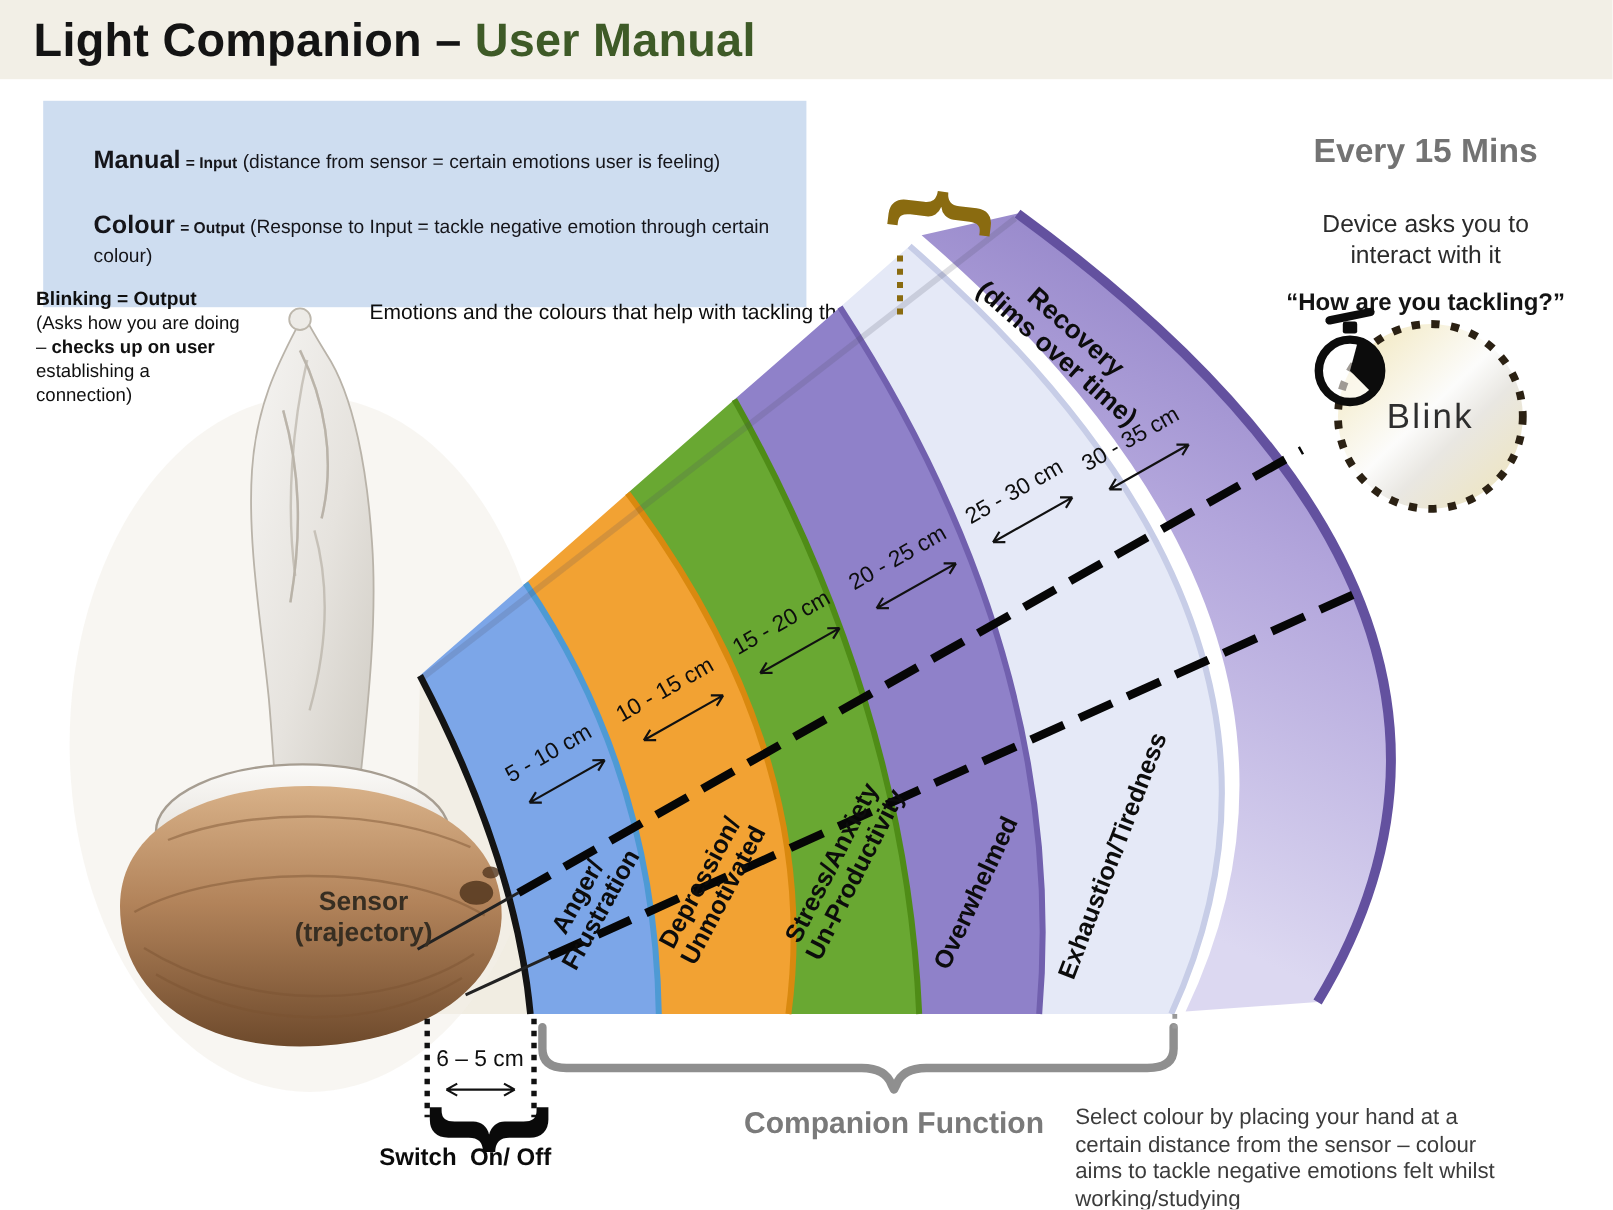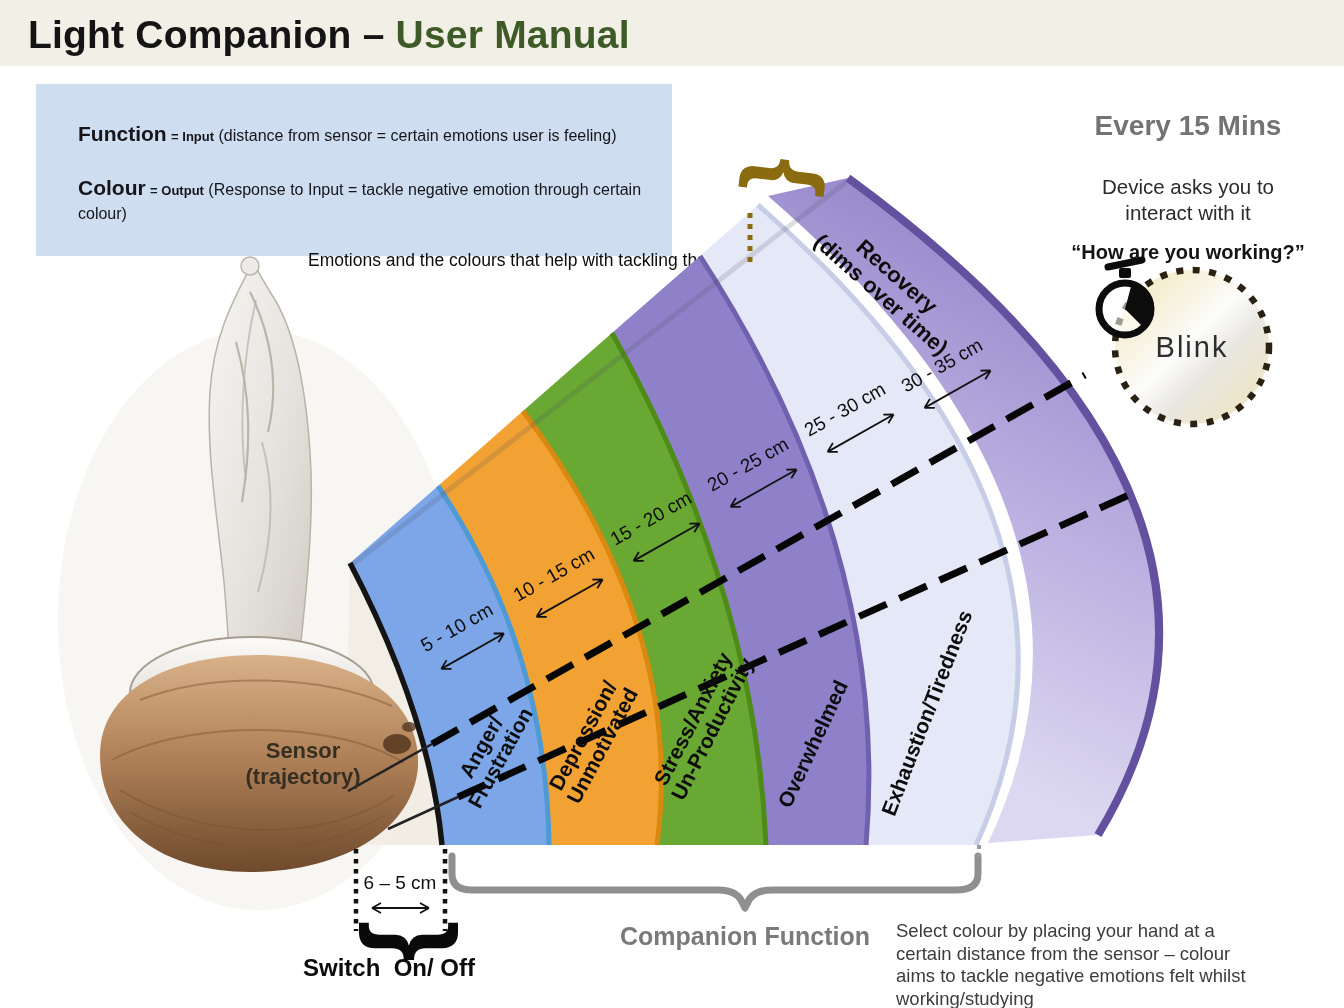--- a/index.html
+++ b/index.html
@@ -23,45 +23,49 @@
   #fan-caption{left:308px;top:250px;width:430px;font-size:17.5px;color:#0d0d0d;}
   #recovery-heading{left:708px;top:117px;font-size:23px;font-weight:800;color:#7B3FA3;}
   #reminder{left:1040px;top:110px;width:296px;text-align:center;}
   #reminder .t{font-size:28px;font-weight:800;color:#737373;}
   #reminder .s{margin-top:32px;font-size:20.5px;line-height:1.25;color:#2b2b2b;}
   #reminder .q{margin-top:16px;font-size:20px;font-weight:800;color:#141414;}
   
   #sensor-label{left:208px;top:738px;width:190px;text-align:center;font-size:22px;font-weight:800;
                 color:#372E22;line-height:1.2;}
   #range-0-5{left:352px;top:872px;width:96px;text-align:center;font-size:19px;color:#101010;}
-  #switch-label{left:303px;top:954px;font-size:24px;font-weight:800;color:#0b0b0b;white-space:pre;}
+  #switch-label{left:316px;top:954px;font-size:20px;font-weight:800;color:#0b0b0b;white-space:pre;}
   #companion-label{left:608px;top:922px;width:274px;text-align:center;font-size:25px;font-weight:800;color:#7A7A7A;}
   #companion-desc{left:896px;top:920px;width:372px;font-size:18.5px;line-height:1.22;color:#3C3C3C;}
   svg text{font-family:"Liberation Sans",sans-serif;}
 </style>
 </head>
 <body>
 
 <div id="canvas">
 
   <div class="abs" id="headerbar"></div>
   <div class="abs" id="page-title"><span>Light Companion – </span><span class="accent">User Manual</span></div>
 
   <div class="abs" id="legend-box">
-    <p><span class="term">Function</span> <span class="eq">= Input</span><span>  (distance from sensor = certain emotions user is feeling)</span></p>
+    <p><span class="term">Manual</span> <span class="eq">= Input</span><span>  (distance from sensor = certain emotions user is feeling)</span></p>
     <p><span class="term">Colour</span> <span class="eq">= Output</span><span> (Response to Input = tackle negative emotion through certain colour)</span></p>
   </div>
 
+  <div class="abs" id="blinking-note">
+    <div class="hd">Blinking = Output</div>
+    <span>(Asks how you are doing – </span><b>checks up on user</b><span> establishing a connection)</span>
+  </div>
 
   <div class="abs" id="fan-caption">Emotions and the colours that help with tackling them</div>
 
   <div class="abs" id="reminder">
     <div class="t">Every 15 Mins</div>
     <div class="s"><span>Device asks you to</span><br><span>interact with it</span></div>
-    <div class="q">“How are you working?”</div>
+    <div class="q">“How are you tackling?”</div>
   </div>
 
   <svg class="abs" style="left:0;top:0" width="1344" height="1008" viewBox="0 0 1344 1008">
     <defs>
       <linearGradient id="woodGrad" x1="0" y1="0" x2="0" y2="1">
         <stop offset="0" stop-color="#D8B邃88"></stop>
         <stop offset="0" stop-color="#D8B188"></stop>
         <stop offset=".45" stop-color="#B2835A"></stop>
         <stop offset="1" stop-color="#6E4A2C"></stop>
       </linearGradient>

